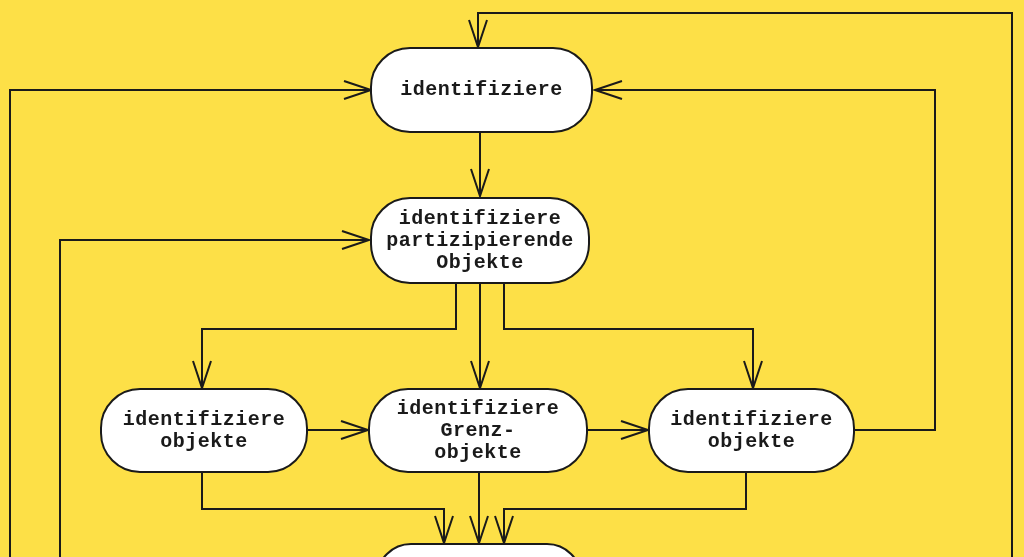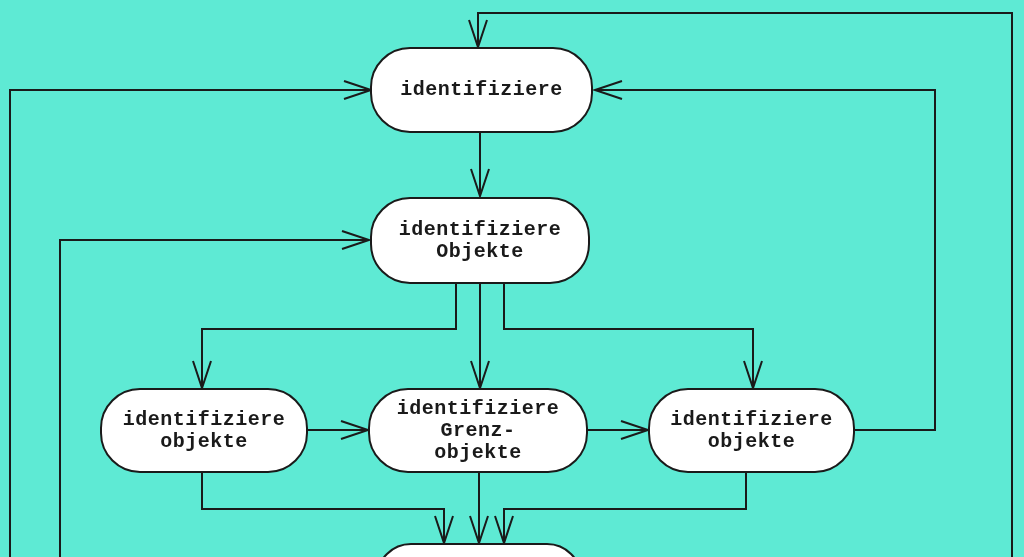--- a/index.html
+++ b/index.html
@@ -4,21 +4,21 @@
 <style>
   html, body {
     margin: 0;
     padding: 0;
     background: #ffffff;
   }
   #stage {
     position: relative;
     width: 1024px;
     height: 557px;
-    background: #5eead4;
+    background: #fde047;
     overflow: hidden;
     font-family: "Liberation Mono", "DejaVu Sans Mono", monospace;
   }
   #connector-layer {
     position: absolute;
     left: 0;
     top: 0;
     width: 1024px;
     height: 557px;
   }
@@ -77,20 +77,21 @@
       <polyline points="746,473 746,509 504,509 504,540" fill="none" stroke="#1a1a1a" stroke-width="2"></polyline>
       <path d="M 495 516 L 504 543 L 513 516" fill="none" stroke="#1a1a1a" stroke-width="2"></path>
     </svg>
 
   <div class="node" style="left: 370px; top: 47px; width: 223px; height: 86px;">
     <span>identifiziere</span>
   </div>
 
   <div class="node" style="left: 370px; top: 197px; width: 220px; height: 87px;">
     <span>identifiziere</span>
+    <span>partizipierende</span>
     <span>Objekte</span>
   </div>
 
   <div class="node" style="left: 100px; top: 388px; width: 208px; height: 85px;">
     <span>identifiziere</span>
     <span>objekte</span>
   </div>
 
   <div class="node" style="left: 368px; top: 388px; width: 220px; height: 85px;">
     <span>identifiziere</span>

